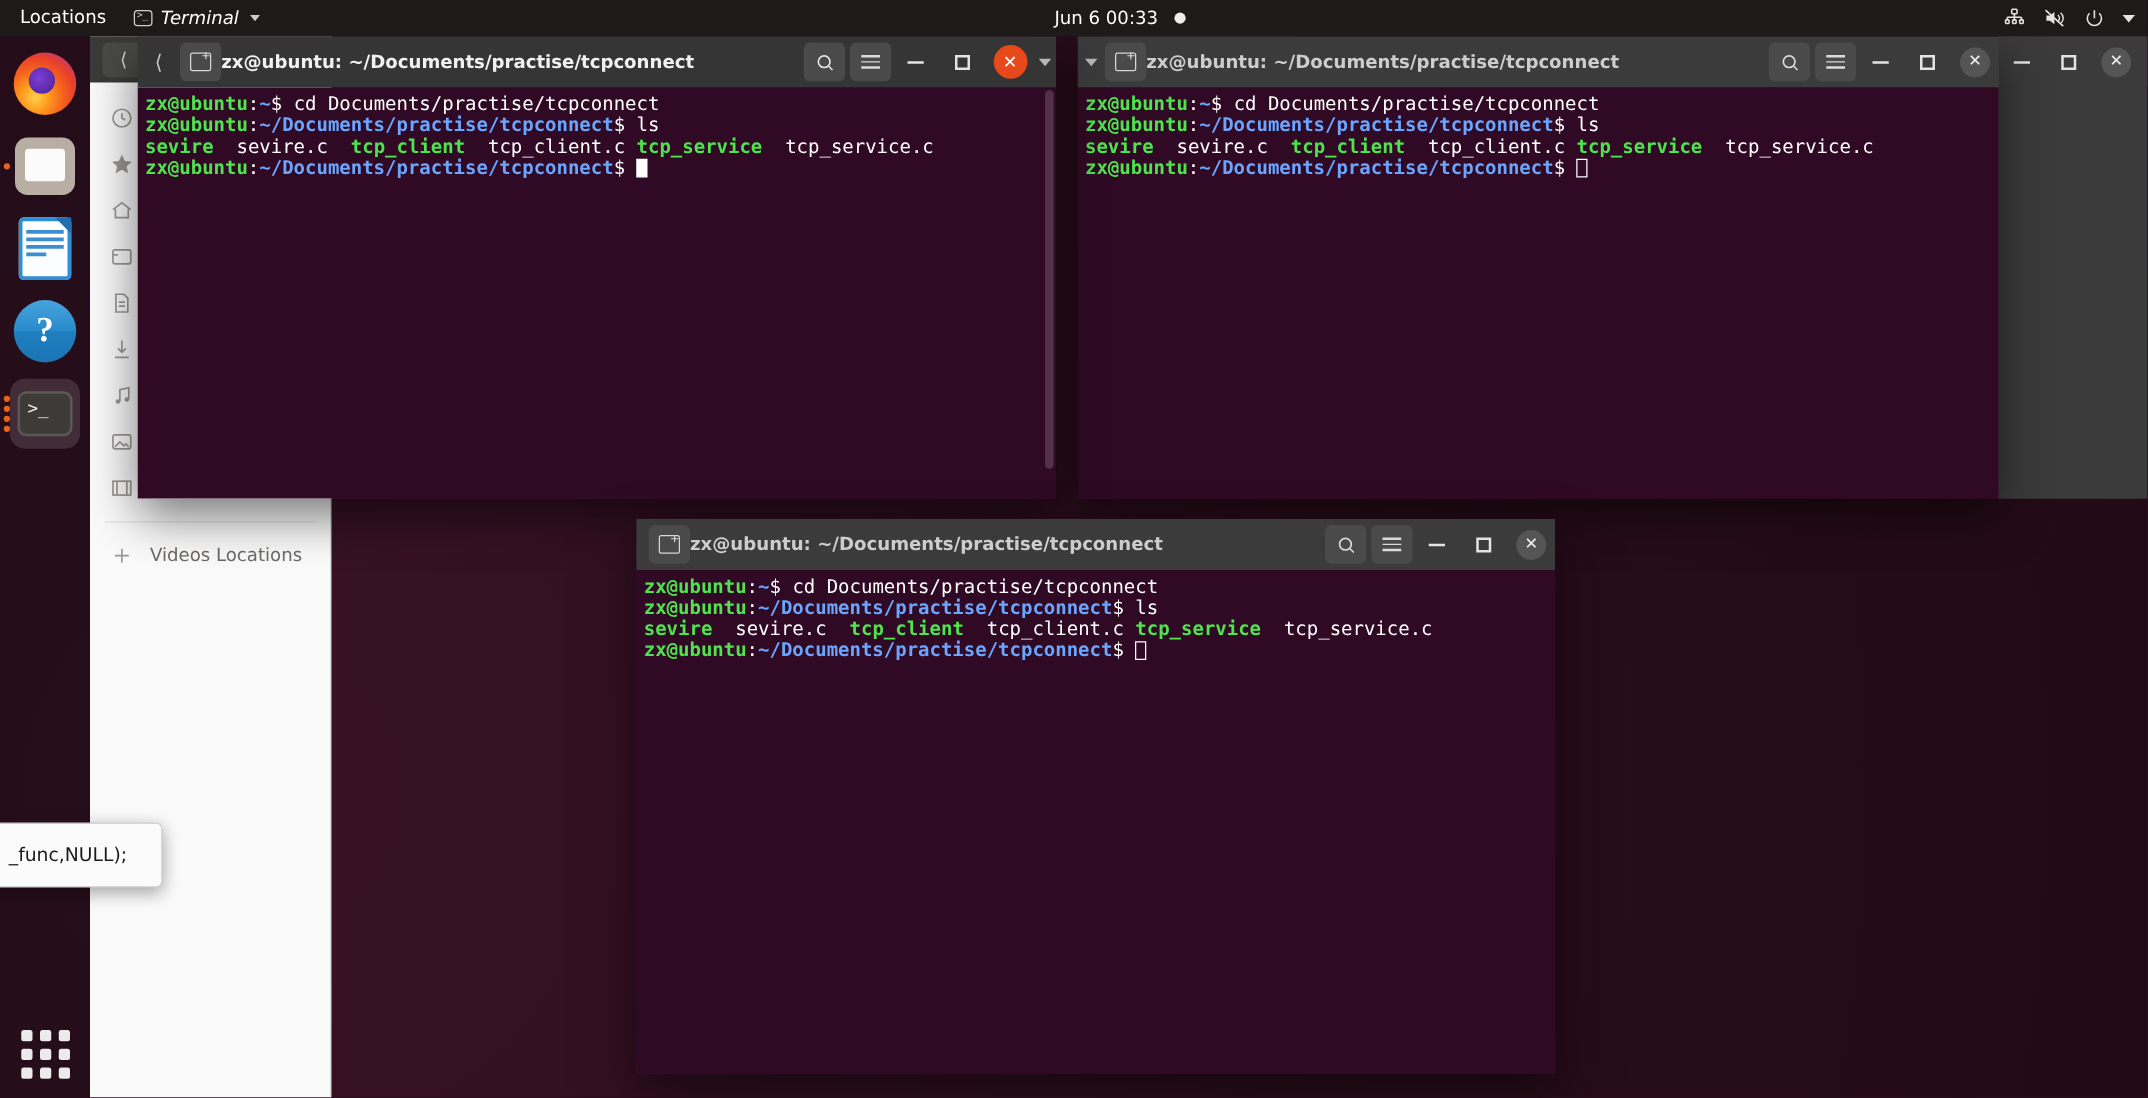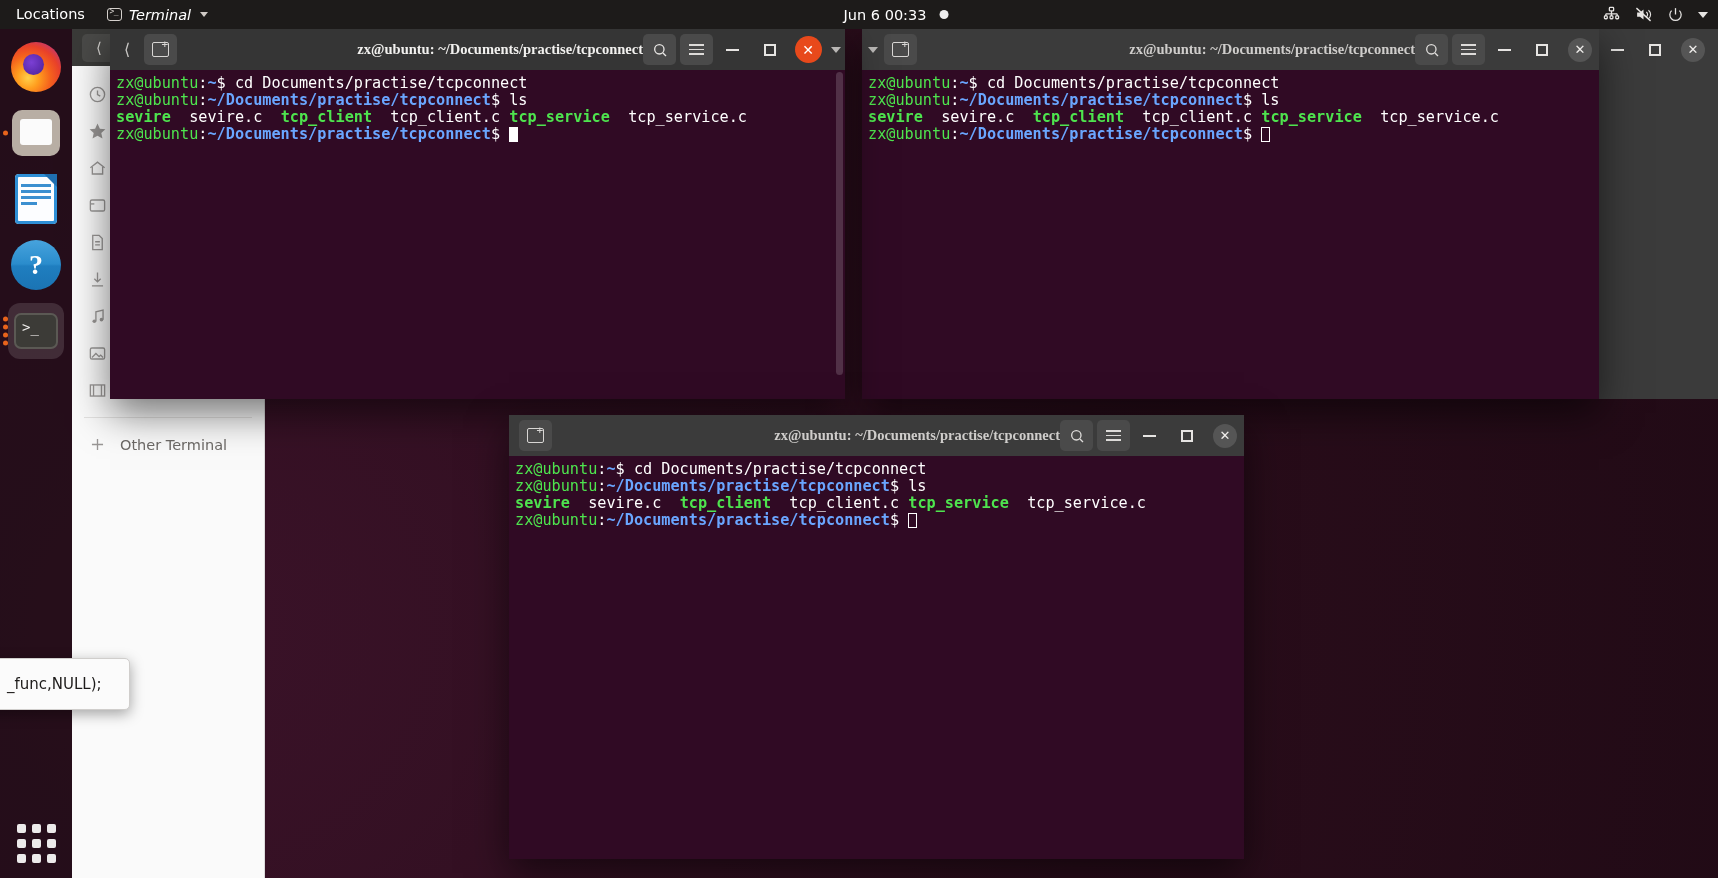--- a/index.html
+++ b/index.html
@@ -112,38 +112,38 @@
   .title-bar{height:41px;display:flex;align-items:center;flex:none;position:relative;}
   .tb-focus{background:#353535;}
   .tb-unfocus{background:#3b3b3b;}
   .tb-btn{width:33px;height:31px;border-radius:5px;display:flex;align-items:center;
           justify-content:center;flex:none;}
   .tb-btn.raised{background:#4a4a4a;}
   .newtab-ico{width:17px;height:15px;border:1.7px solid #d8d6d4;border-radius:2px;
               position:relative;box-sizing:border-box;}
   .newtab-ico:after{content:"+";position:absolute;right:0px;top:-5px;font-size:11px;color:#d8d6d4;
               font-family:"DejaVu Sans Mono",monospace;}
-  .win-title{flex:1;text-align:right;color:#f2f1ef;font-size:14.5px;font-weight:bold;
-             white-space:nowrap;overflow:hidden;font-family:Liberation Serif, serif;}
+  .win-title{flex:1;text-align:left;color:#f2f1ef;font-size:14.5px;font-weight:bold;
+             white-space:nowrap;overflow:hidden;}
   .win-title.dim{color:#cfcdcb;font-weight:bold;}
   .hamb{width:15px;height:11px;display:flex;flex-direction:column;justify-content:space-between;}
   .hamb i{height:1.7px;background:#dddbd9;display:block;}
   .wc{width:38px;height:41px;display:flex;align-items:center;justify-content:center;flex:none;}
   .wc-min{width:13px;height:2px;background:#e6e4e2;}
   .wc-max{width:12px;height:12px;border:2px solid #e6e4e2;box-sizing:border-box;}
   .wc-close-circle{width:27px;height:27px;border-radius:50%;background:#e8491b;
         display:flex;align-items:center;justify-content:center;}
   .wc-close-circle span{color:#fff;font-size:14px;line-height:1;}
   .wc-close-grey{width:24px;height:24px;border-radius:50%;background:#555555;
         display:flex;align-items:center;justify-content:center;color:#f0eeec;font-size:13px;}
   .term-body{flex:1;background:#300a24;position:relative;
              font-family:"DejaVu Sans Mono","Liberation Mono",monospace;
              font-size:15.2px;line-height:17px;padding:5px 0 0 6px;overflow:hidden;}
   .tline{white-space:pre;}
-  .c-user{color:#4ee44e;font-weight:normal;}
+  .c-user{color:#4ee44e;font-weight:bold;}
   .c-colon{color:#ffffff;}
   .c-path{color:#6aa6ff;font-weight:bold;}
   .c-txt{color:#ffffff;}
   .c-exec{color:#4ee44e;font-weight:bold;}
   .cursor-solid{display:inline-block;width:9px;height:15px;background:#ffffff;
                 vertical-align:-3px;}
   .cursor-hollow{display:inline-block;width:9px;height:15px;border:1.5px solid #ffffff;
                 box-sizing:border-box;vertical-align:-3px;}
   .scrollbar{position:absolute;right:2px;top:2px;width:7px;height:92%;
              background:rgba(255,255,255,.16);border-radius:4px;}
@@ -282,21 +282,21 @@
         <rect x="3" y="5" width="18" height="14"></rect>
           <path d="M7 5v14M17 5v14"></path>
         </svg>
       <span>Videos</span>
     </div>
     <div class="files-sep"></div>
     <div class="files-row">
       <svg width="19" height="19" viewBox="0 0 24 24" fill="none" stroke="#7a7775" stroke-width="1.7">
         <path d="M12 5v14M5 12h14"></path>
         </svg>
-      <span>Other Terminal</span>
+      <span>Videos Locations</span>
     </div>
   </div>
 </div>
 
 <div id="winback">
   <div class="title-bar tb-unfocus" style="justify-content:flex-end;padding-right:6px;">
     <div class="wc">
         <div class="wc-min"></div>
       </div>
     <div class="wc">

